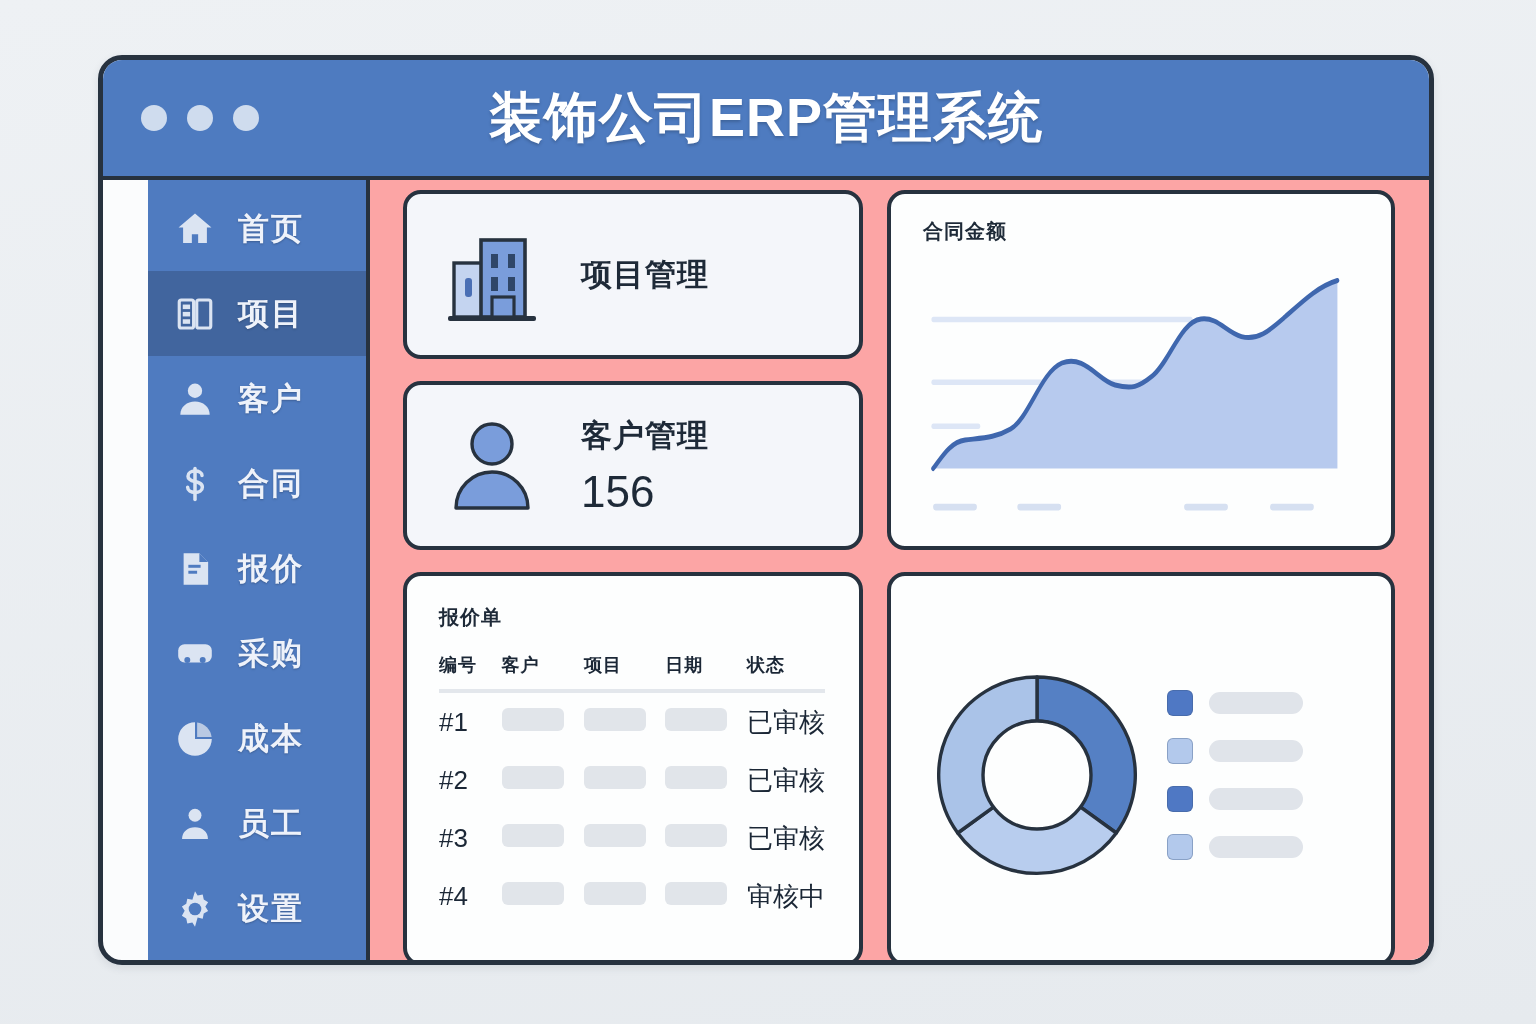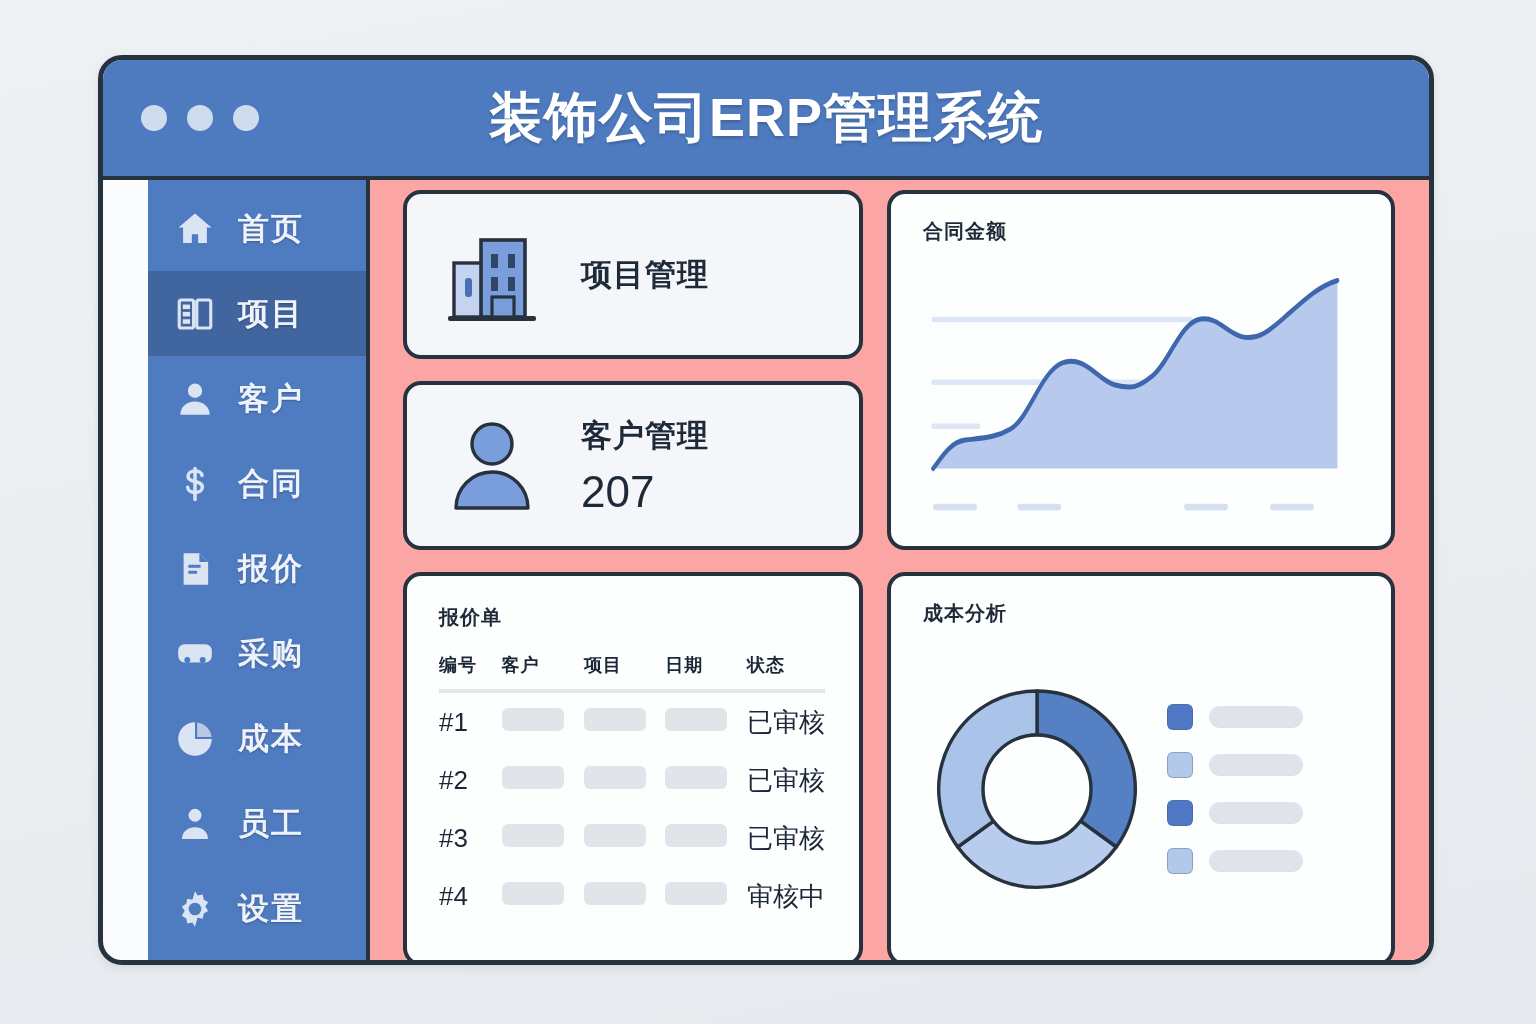--- a/index.html
+++ b/index.html
@@ -289,21 +289,21 @@
 
           <div class="stat-card">
             <span class="stat-icon">
               <svg width="104" height="104" viewBox="0 0 104 104">
                 <circle cx="52" cy="30" r="20" fill="#7a9ddb" stroke="#27323f" stroke-width="3.4"></circle>
                 <path d="M16 94a36 36 0 0 1 72 0z" fill="#7a9ddb" stroke="#27323f" stroke-width="3.4" stroke-linejoin="round"></path>
               </svg>
             </span>
             <span class="stat-text">
               <span class="stat-label">客户管理</span>
-              <span class="stat-value">207</span>
+              <span class="stat-value">156</span>
             </span>
           </div>
 
         </div>
 
         <section class="panel panel-white chart-panel">
           <h2 class="panel-title">合同金额</h2>
           <div class="chart-area">
             <svg viewBox="0 0 520 250" preserveAspectRatio="none">
 
@@ -366,21 +366,20 @@
                 <td><span class="ph-bar"></span></td>
                 <td><span class="ph-bar"></span></td>
                 <td><span class="ph-bar"></span></td>
                 <td class="col-status">审核中</td>
               </tr>
             </tbody>
           </table>
         </section>
 
         <section class="panel panel-white cost-panel">
-          <h2 class="panel-title">成本分析</h2>
           <div class="donut-row">
             <div class="donut-wrap">
               <svg width="212" height="212" viewBox="0 0 212 212">
 
                 <path d="M106 8 A98 98 0 0 1 185.3 164 L 148.9 137.6 A54 54 0 0 0 106 52 Z" fill="#5580c4" stroke="#27323f" stroke-width="3.4" stroke-linejoin="round"></path>
 
                 <path d="M185.3 164 A98 98 0 0 1 26.7 164 L 63.1 137.6 A54 54 0 0 0 148.9 137.6 Z" fill="#b8cdee" stroke="#27323f" stroke-width="3.4" stroke-linejoin="round"></path>
 
                 <path d="M26.7 164 A98 98 0 0 1 106 8 L 106 52 A54 54 0 0 0 63.1 137.6 Z" fill="#aac3e8" stroke="#27323f" stroke-width="3.4" stroke-linejoin="round"></path>
                 <circle cx="106" cy="106" r="54" fill="#fdfefe" stroke="#27323f" stroke-width="3.4"></circle>

